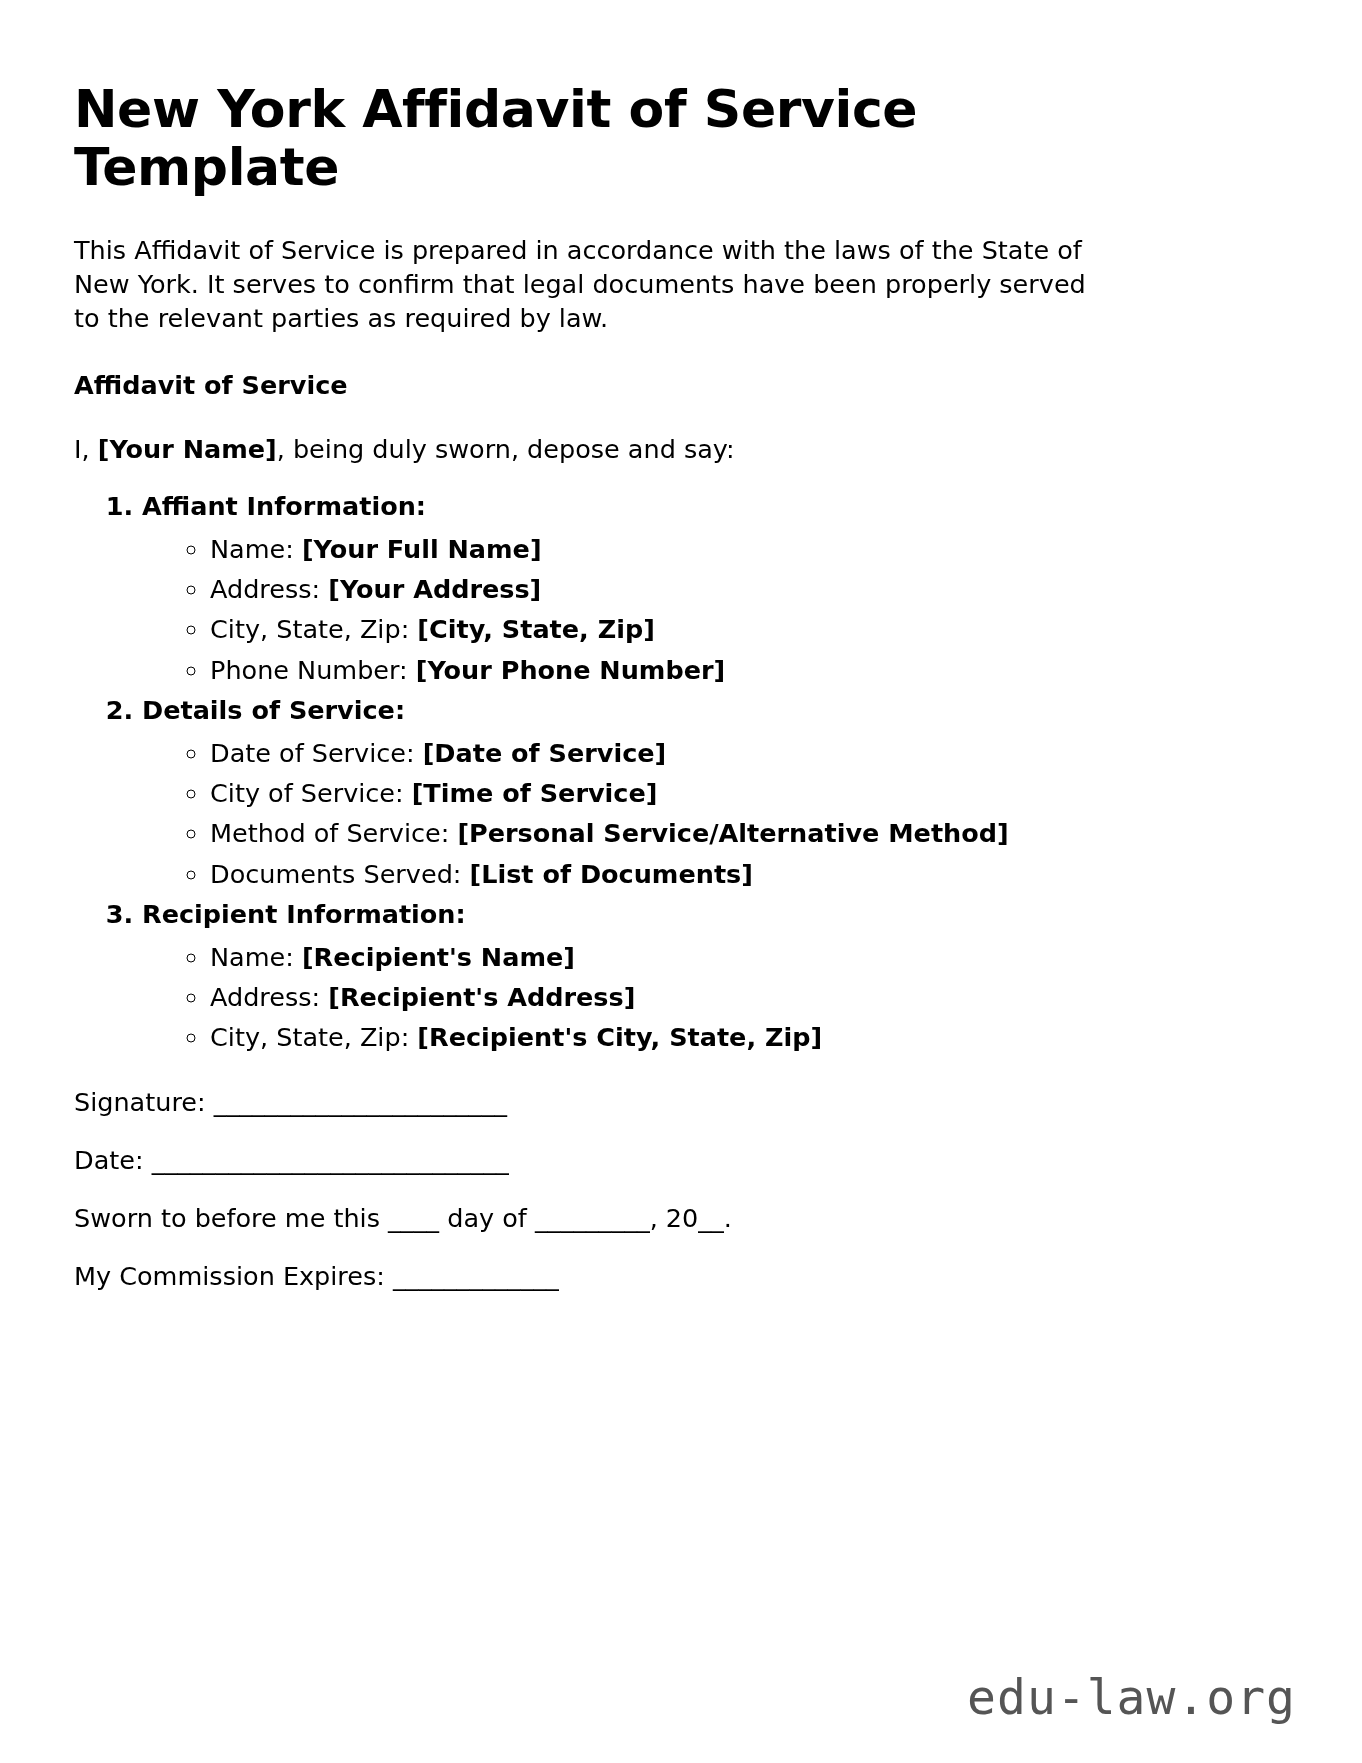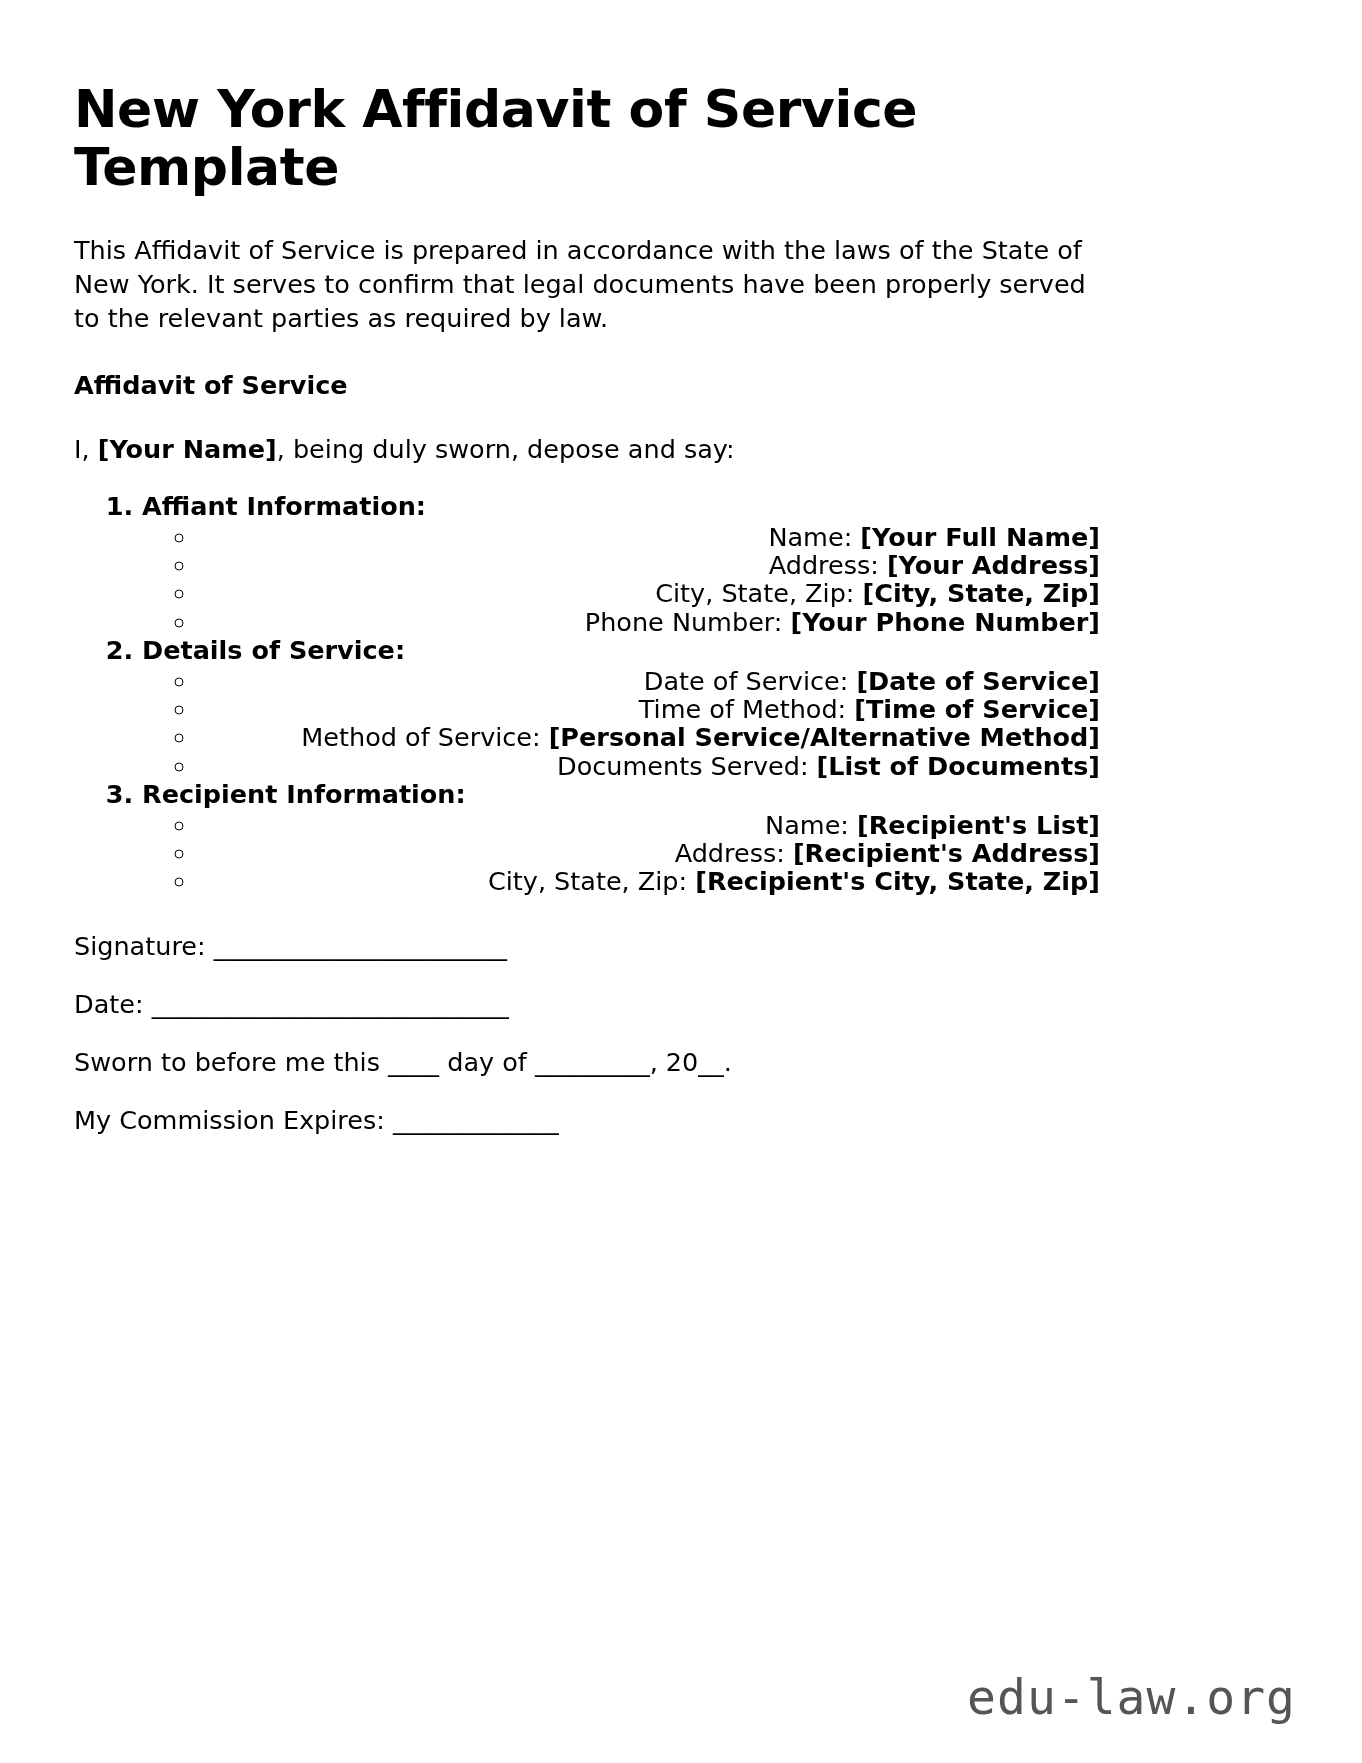--- a/index.html
+++ b/index.html
@@ -66,22 +66,21 @@
   ul.sub-list {
     list-style-type: circle;
     margin: 0 0 0 0;
     padding-left: 56px;
     font-weight: normal;
   }
   ul.sub-list > li {
     font-weight: normal;
     line-height: 1.115;
     padding: 0;
-    margin: 0;
-    text-align: right;
+    margin: 12px;
   }
   ul.sub-list > li b { font-weight: bold; }
   p.affirm { margin-bottom: 38px; max-width: 1085px; }
   p.field-line {
     font-size: 25.5px;
     line-height: 1.3;
     margin: 0 0 25px 0;
     white-space: pre-wrap;
   }
   p.field-line.last { margin-bottom: 0; }
@@ -116,29 +115,29 @@
         <li><span>Name: </span><b>[Your Full Name]</b></li>
         <li><span>Address: </span><b>[Your Address]</b></li>
         <li><span>City, State, Zip: </span><b>[City, State, Zip]</b></li>
         <li><span>Phone Number: </span><b>[Your Phone Number]</b></li>
       </ul>
     </li>
     <li>
       <span class="li-label">Details of Service:</span>
       <ul class="sub-list">
         <li><span>Date of Service: </span><b>[Date of Service]</b></li>
-        <li><span>Time of Method: </span><b>[Time of Service]</b></li>
+        <li><span>City of Service: </span><b>[Time of Service]</b></li>
         <li><span>Method of Service: </span><b>[Personal Service/Alternative Method]</b></li>
         <li><span>Documents Served: </span><b>[List of Documents]</b></li>
       </ul>
     </li>
     <li>
       <span class="li-label">Recipient Information:</span>
       <ul class="sub-list">
-        <li><span>Name: </span><b>[Recipient's List]</b></li>
+        <li><span>Name: </span><b>[Recipient's Name]</b></li>
         <li><span>Address: </span><b>[Recipient's Address]</b></li>
         <li><span>City, State, Zip: </span><b>[Recipient's City, State, Zip]</b></li>
       </ul>
     </li>
   </ol>
 
 
   <p class="field-line">Signature: _______________________</p>
   <p class="field-line">Date: ____________________________</p>
   <p class="field-line">Sworn to before me this ____ day of _________, 20__.</p>

